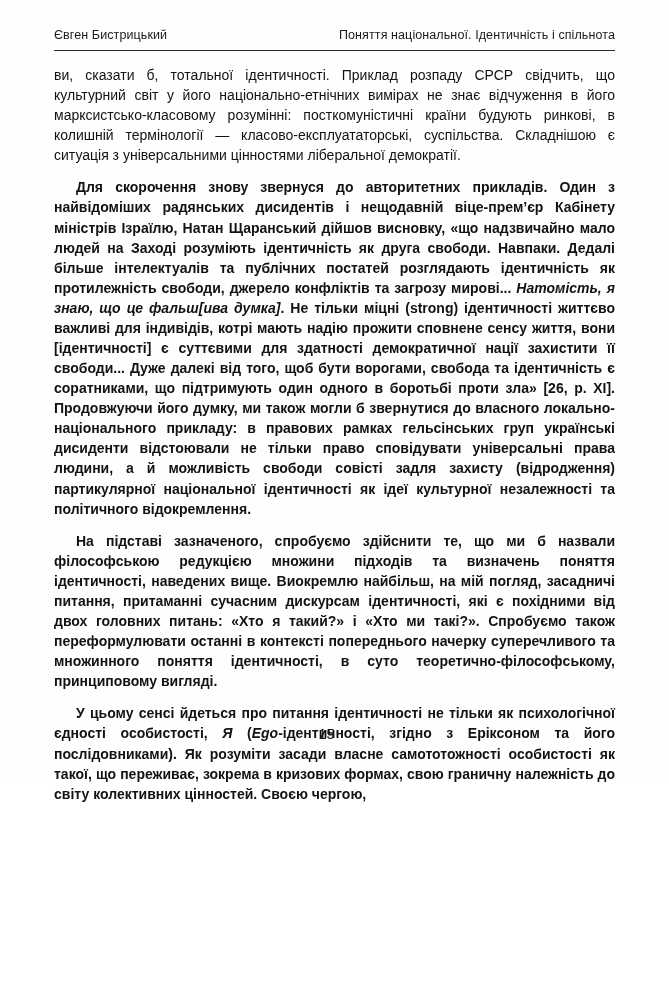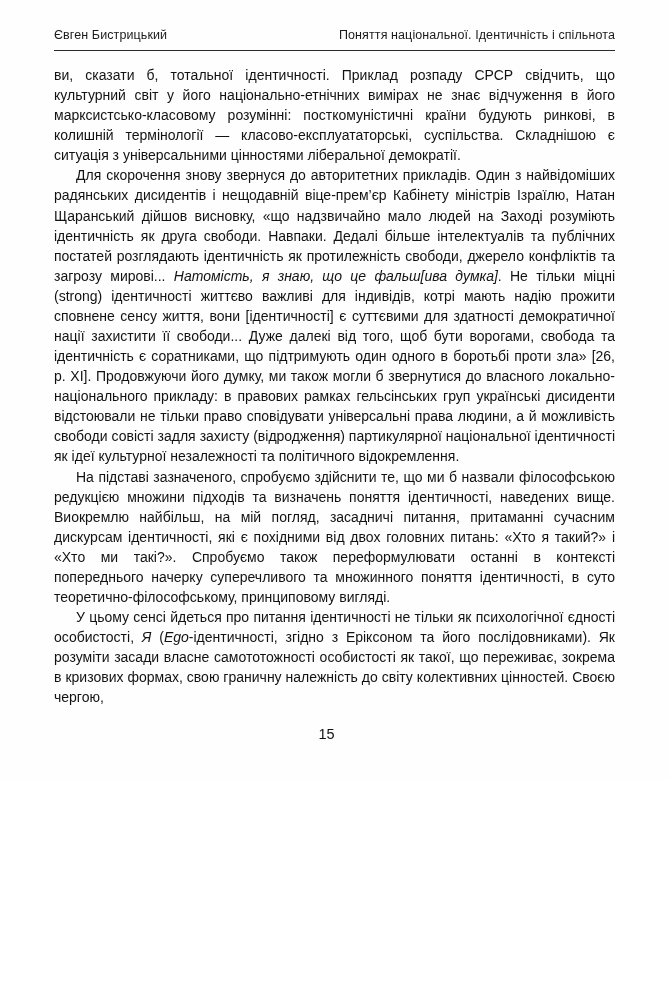--- a/index.html
+++ b/index.html
@@ -50,21 +50,22 @@
     -webkit-hyphens: manual;
     hyphens: manual;
   }
   .body-text p {
     margin: 0;
   }
   .body-text p.indent {
     text-indent: 22px;
   }
   .body-text p + p {
-    margin-top: 0;
+    margin-top: 12px;
+    font-weight: bold;
   }
   .ital {
     font-style: italic;
   }
   .folio {
     position: absolute;
     left: 0;
     right: 16px;
     bottom: 38px;
     text-align: center;

